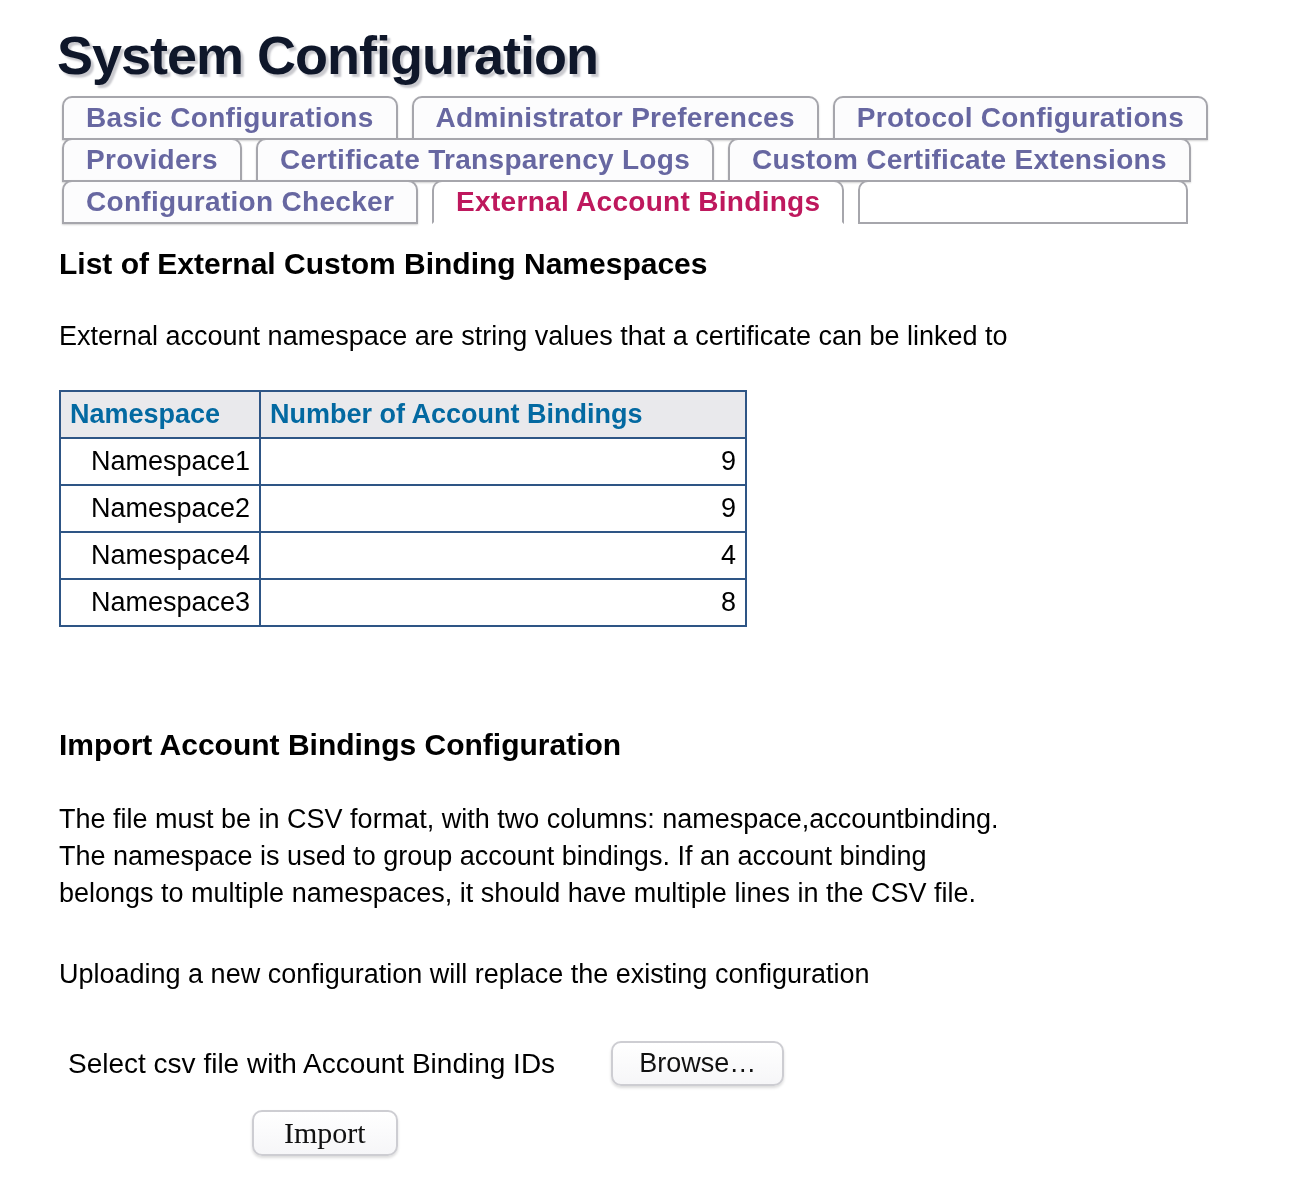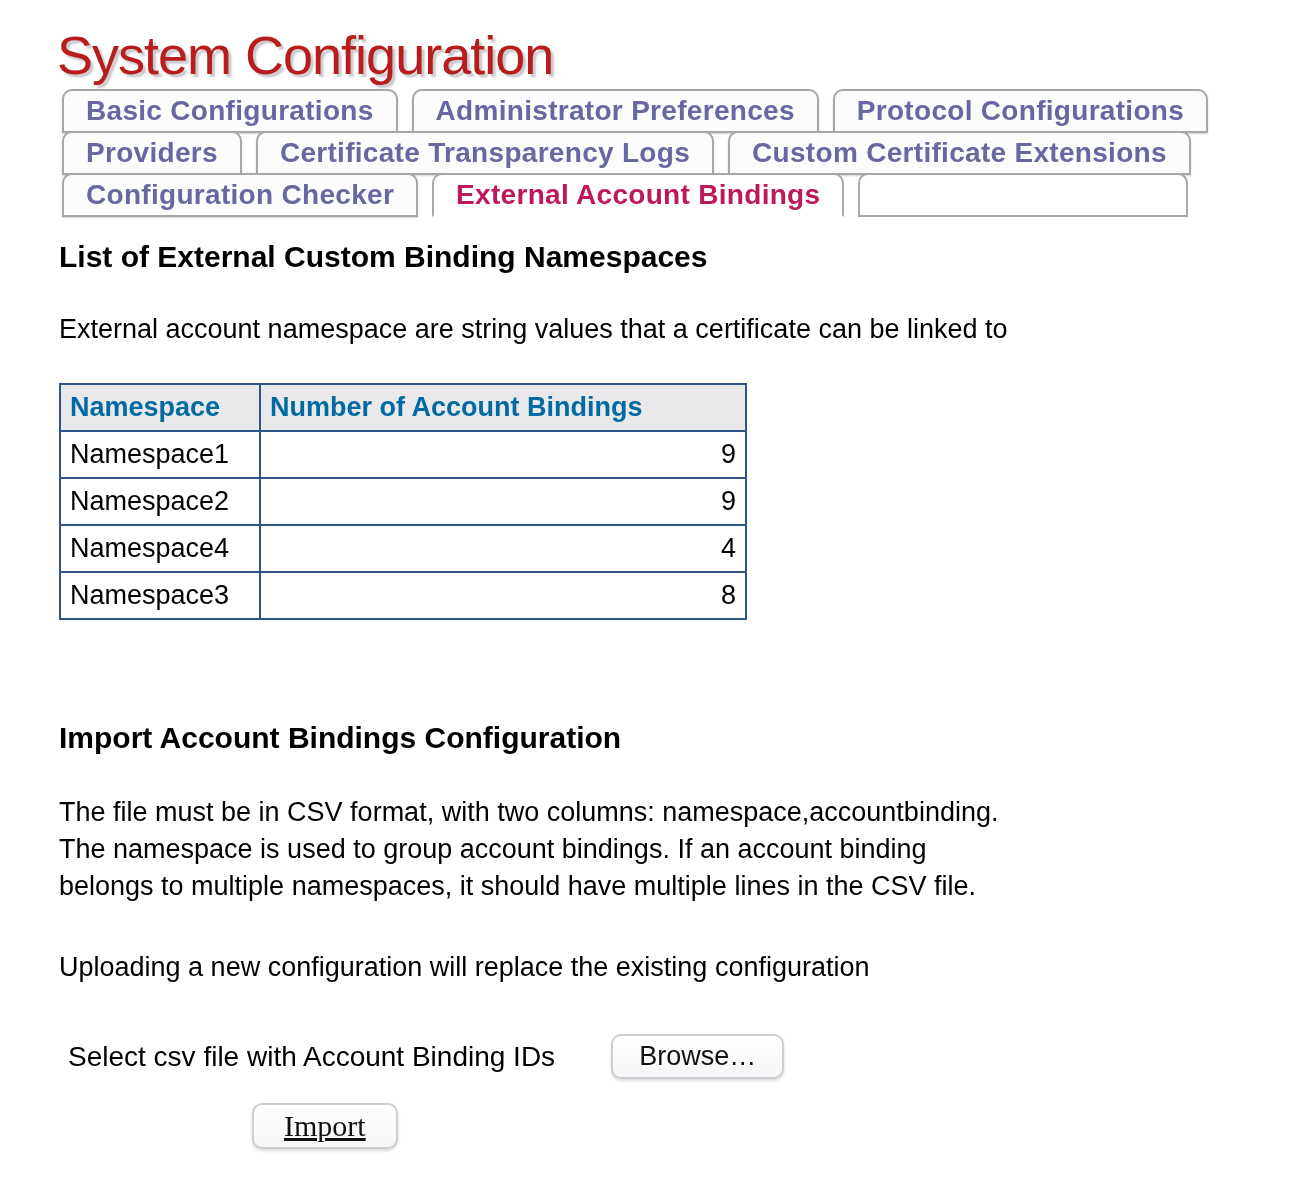--- a/index.html
+++ b/index.html
@@ -9,26 +9,26 @@
     height: 1188px;
     background: #ffffff;
     color: #000;
     font-family: "Liberation Sans", sans-serif;
     overflow: hidden;
     position: relative;
   }
 
   
   .page-title {
-    margin: 24px 0 3px 57px;
+    margin: 24px 0 10px 57px;
     font-size: 54px;
     line-height: 62px;
-    font-weight: 400;
+    font-weight: 700;
     letter-spacing: -1px;
-    color: #b91c1c;
+    color: #0f172a;
     text-shadow: 3px 3px 2px #c9c9ce;
     white-space: nowrap;
   }
 
   
   .tab-strip { margin-left: 62px; width: 1250px; }
   .tab-row { display: flex; gap: 14px; }
   .tab-row + .tab-row { margin-top: -2px; }
   .tab {
     height: 44px;
@@ -83,20 +83,21 @@
 
   
   .ns-table {
     margin: 35px 0 0 59px;
     border-collapse: collapse;
   }
   .ns-table th, .ns-table td {
     border: 2px solid #2e5585;
     font-size: 27px;
     padding: 7px 9px;
+    text-align: right;
   }
   .ns-table th {
     background: #e9e9ec;
     color: #0369a1;
     font-weight: bold;
     text-align: left;
   }
   .col-ns  { width: 200px; }
   .col-num { width: 486px; }
   .ns-table td.num { text-align: right; }
@@ -124,21 +125,20 @@
     white-space: nowrap;
   }
   .btn-browse { margin-left: 56px; }
   .no-file { margin-left: 26px; font-size: 28px; }
 
   .btn-import {
     margin: 24px 0 0 252px;
     font-family: "Liberation Serif", serif;
     font-size: 30px;
     padding: 4px 30px;
-    text-decoration: underline;
   }
 </style>
 </head>
 <body>
 
 
 
 <h1 class="page-title">System Configuration</h1>
 
 <div class="tab-strip">

